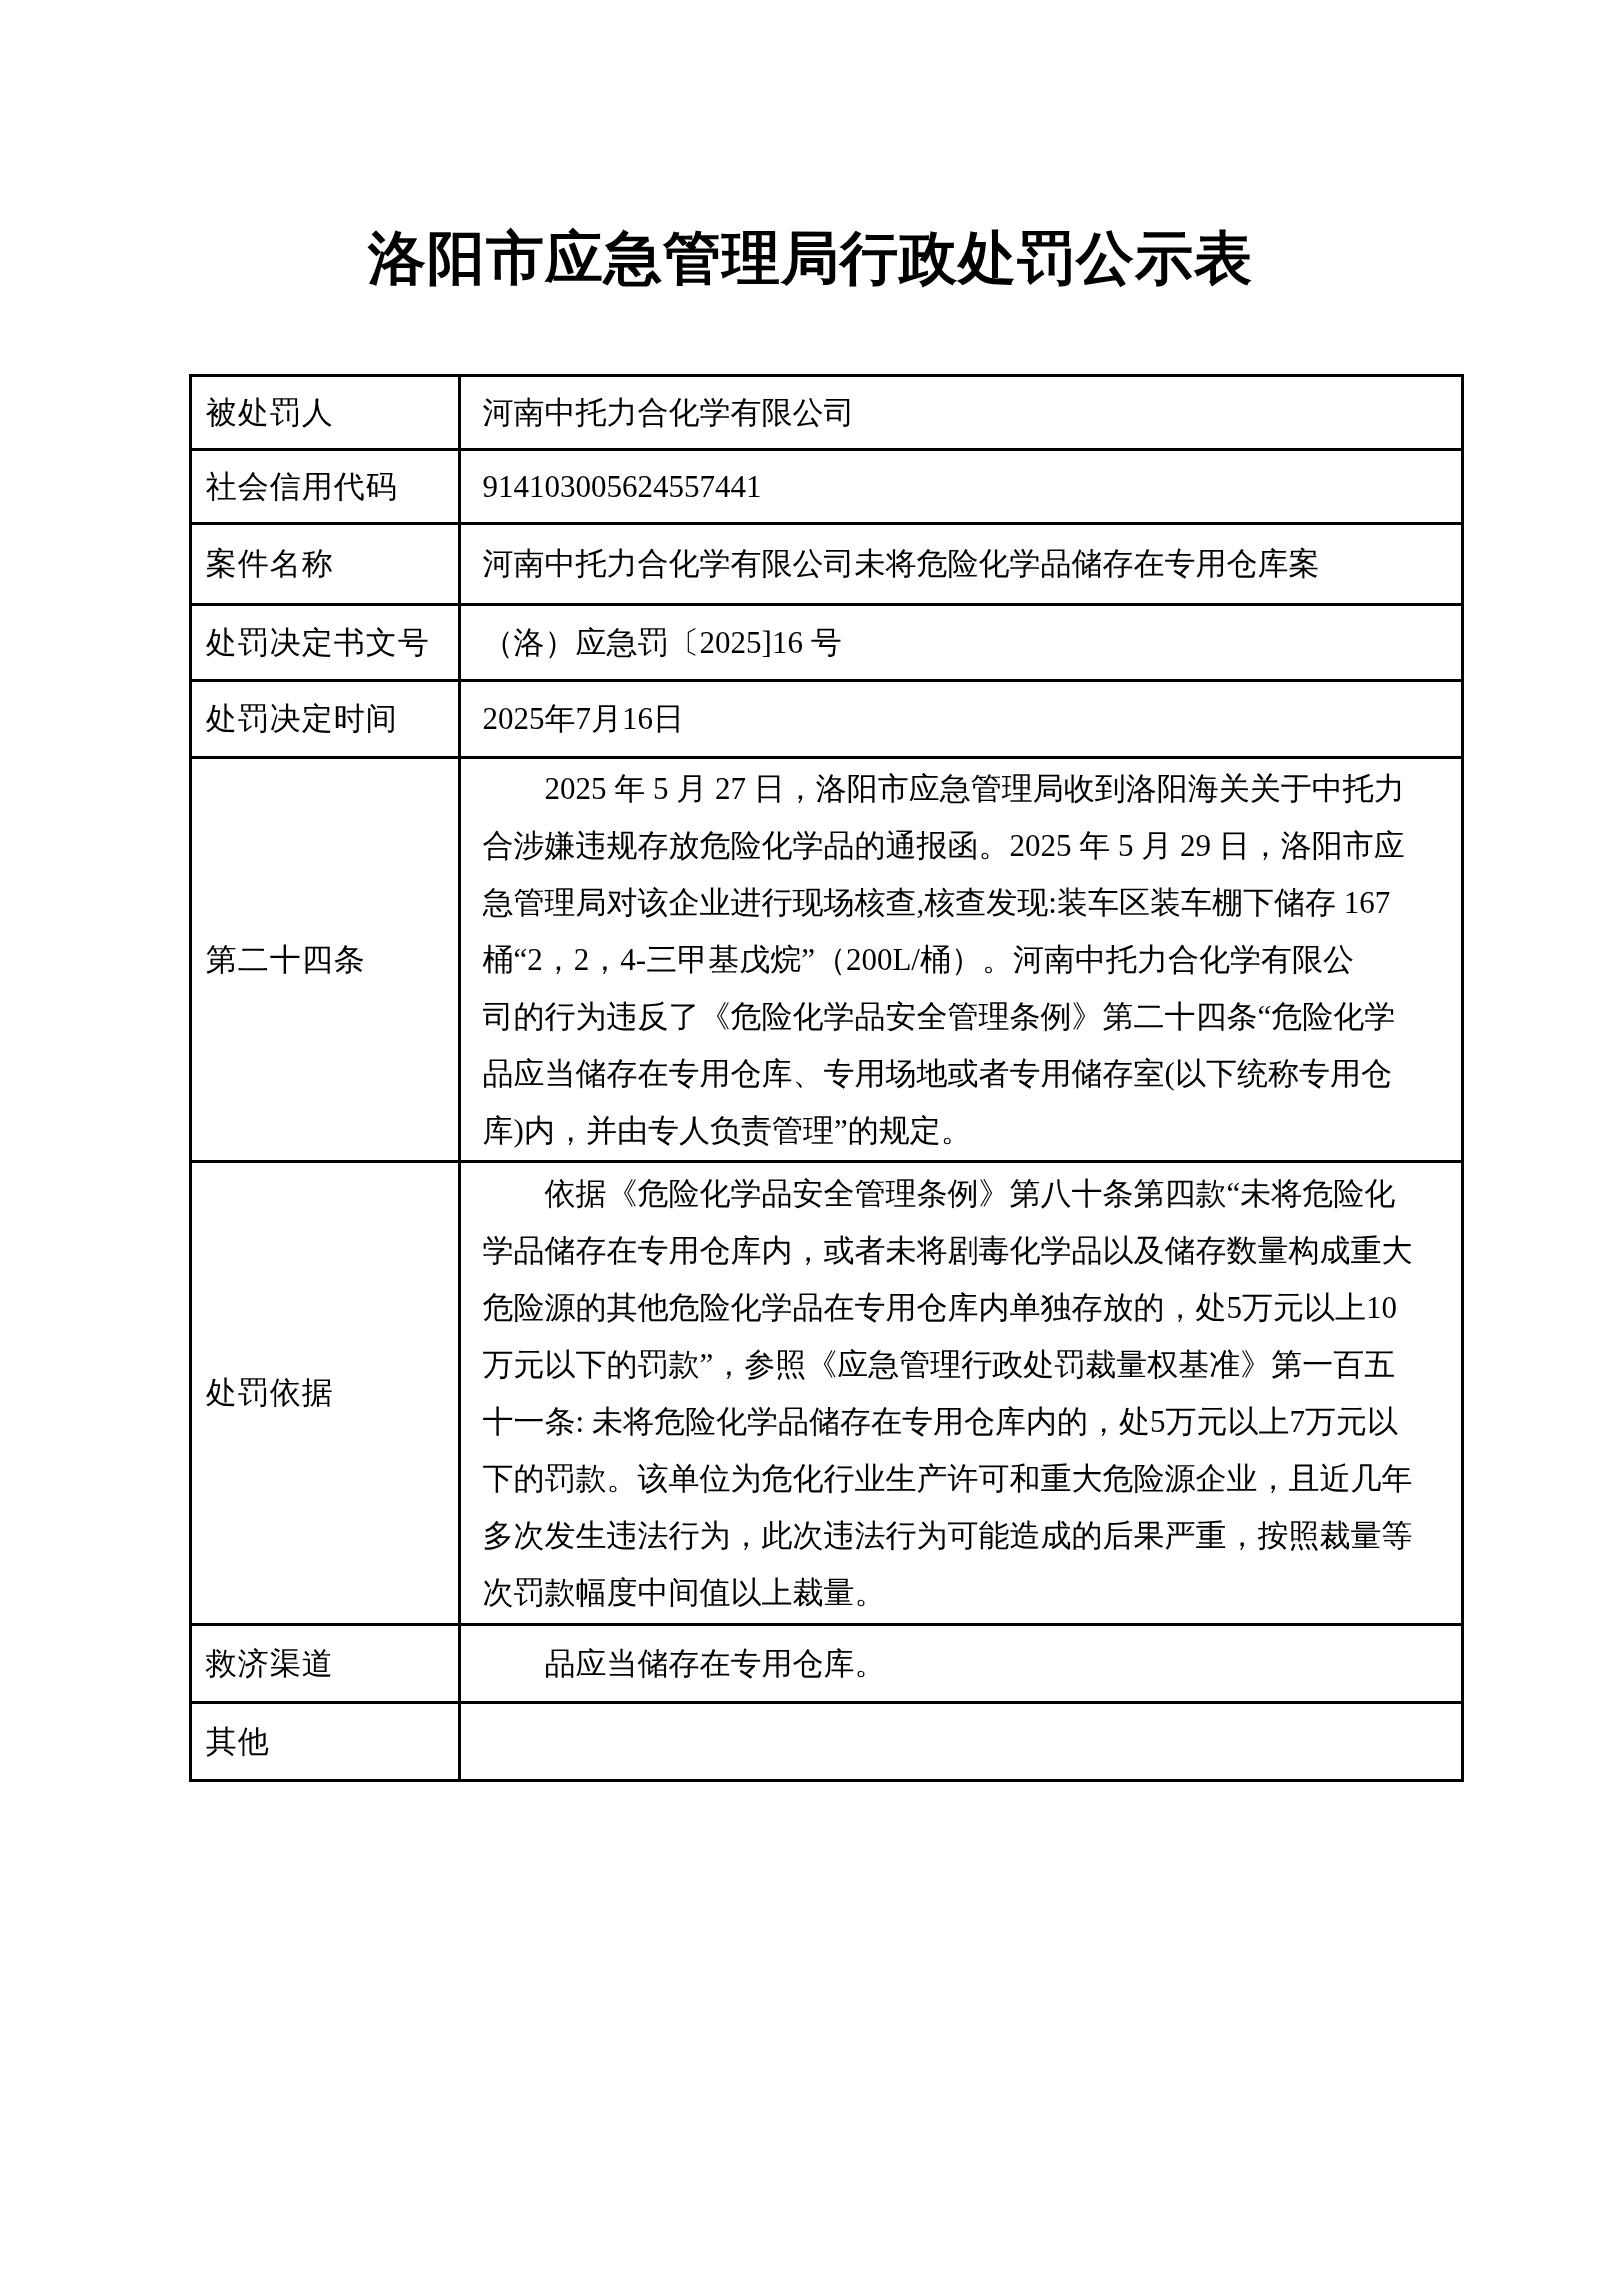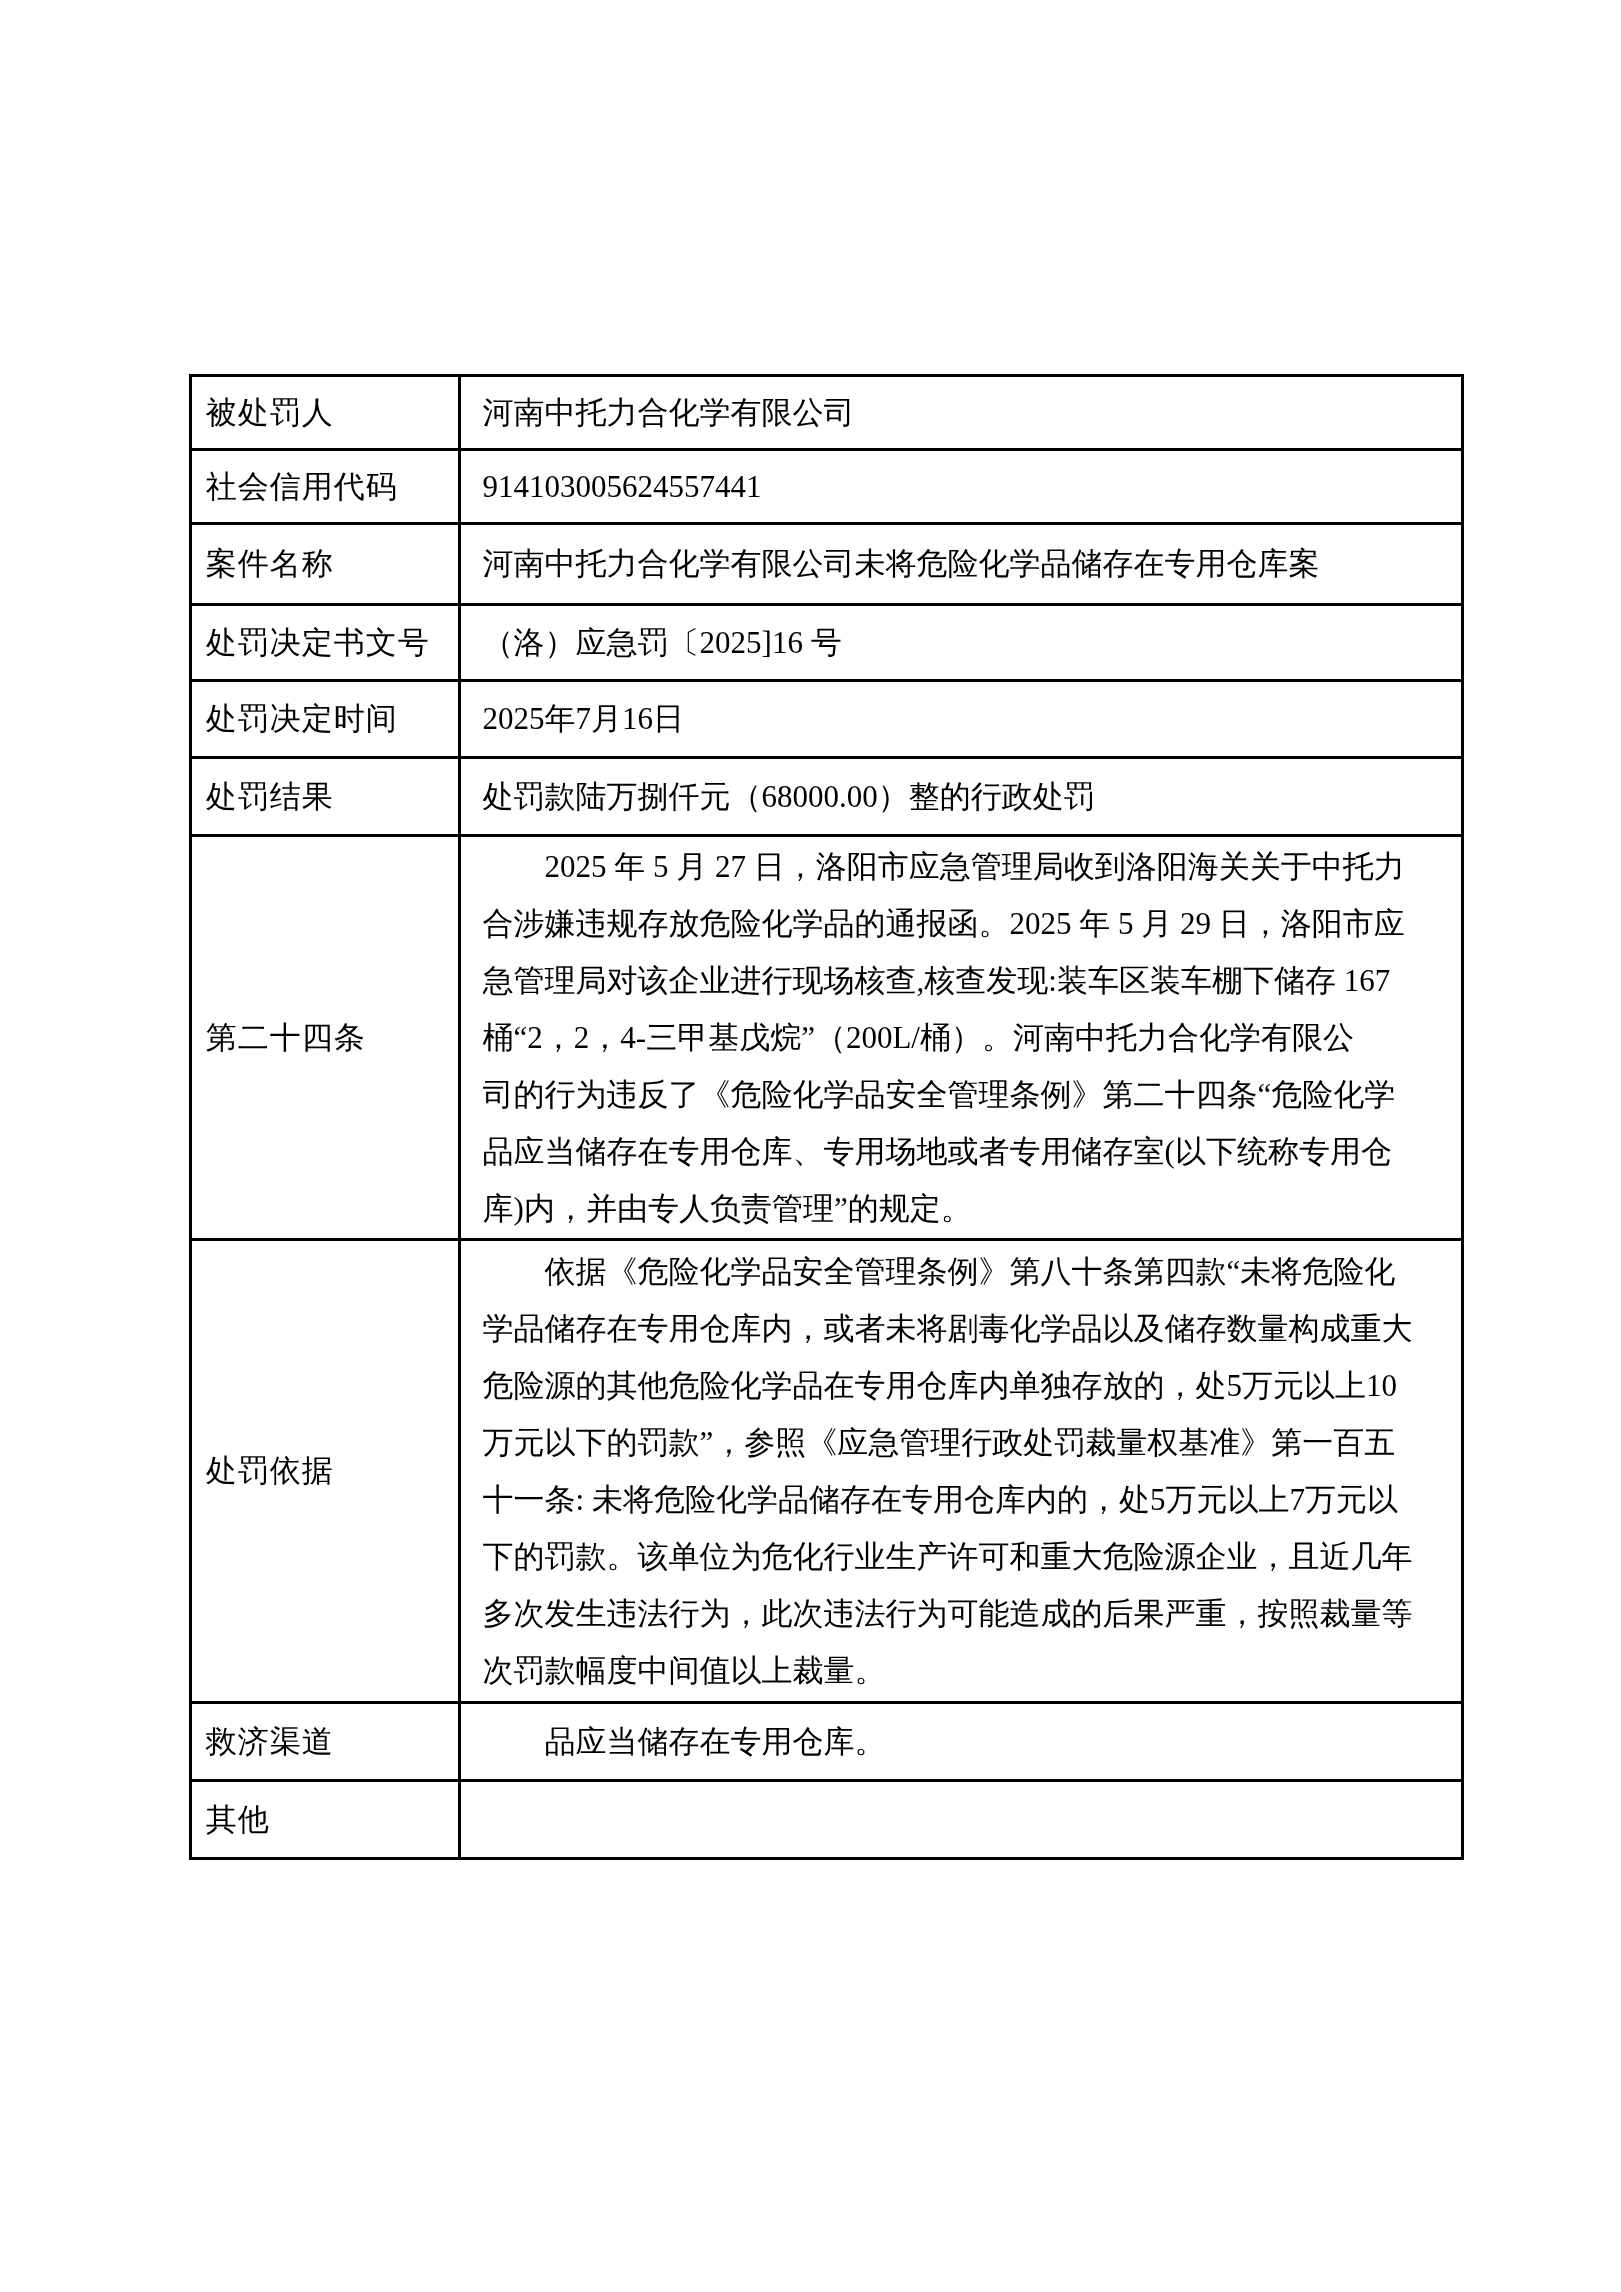--- a/index.html
+++ b/index.html
@@ -55,20 +55,21 @@
   tr.r0{height:74px;}  tr.r1{height:74px;}  tr.r2{height:81px;}
   tr.r3{height:76px;} tr.r4{height:77px;}  tr.r5{height:78px;}
   tr.r6{height:400px;} tr.r7{height:463px;} tr.r8{height:78px;}
   tr.r9{height:78px;}
 </style>
 </head>
 <body>
 
 <div class="page">
 
+  <div class="doc-title">洛阳市应急管理局行政处罚公示表</div>
 
   <table class="penalty">
     <colgroup>
       <col style="width:269px">
       <col style="width:1003px">
     </colgroup>
     <tbody>
       <tr class="r0">
         <td class="label">被处罚人</td>
         <td class="value">河南中托力合化学有限公司</td>
@@ -81,24 +82,20 @@
         <td class="label">案件名称</td>
         <td class="value">河南中托力合化学有限公司未将危险化学品储存在专用仓库案</td>
       </tr>
       <tr class="r3">
         <td class="label">处罚决定书文号</td>
         <td class="value">（洛）应急罚〔2025]16 号</td>
       </tr>
       <tr class="r4">
         <td class="label">处罚决定时间</td>
         <td class="value">2025年7月16日</td>
-      </tr>
-      <tr class="r5">
-        <td class="label">处罚结果</td>
-        <td class="value">处罚款陆万捌仟元（68000.00）整的行政处罚</td>
       </tr>
       <tr class="r6">
         <td class="label">第二十四条</td>
         <td class="para">
           <div class="pline indent">2025 年 5 月 27 日，洛阳市应急管理局收到洛阳海关关于中托力</div>
           <div class="pline">合涉嫌违规存放危险化学品的通报函。2025 年 5 月 29 日，洛阳市应</div>
           <div class="pline">急管理局对该企业进行现场核查,核查发现:装车区装车棚下储存 167</div>
           <div class="pline">桶“2，2，4-三甲基戊烷”（200L/桶）。河南中托力合化学有限公</div>
           <div class="pline">司的行为违反了《危险化学品安全管理条例》第二十四条“危险化学</div>
           <div class="pline">品应当储存在专用仓库、专用场地或者专用储存室(以下统称专用仓</div>

